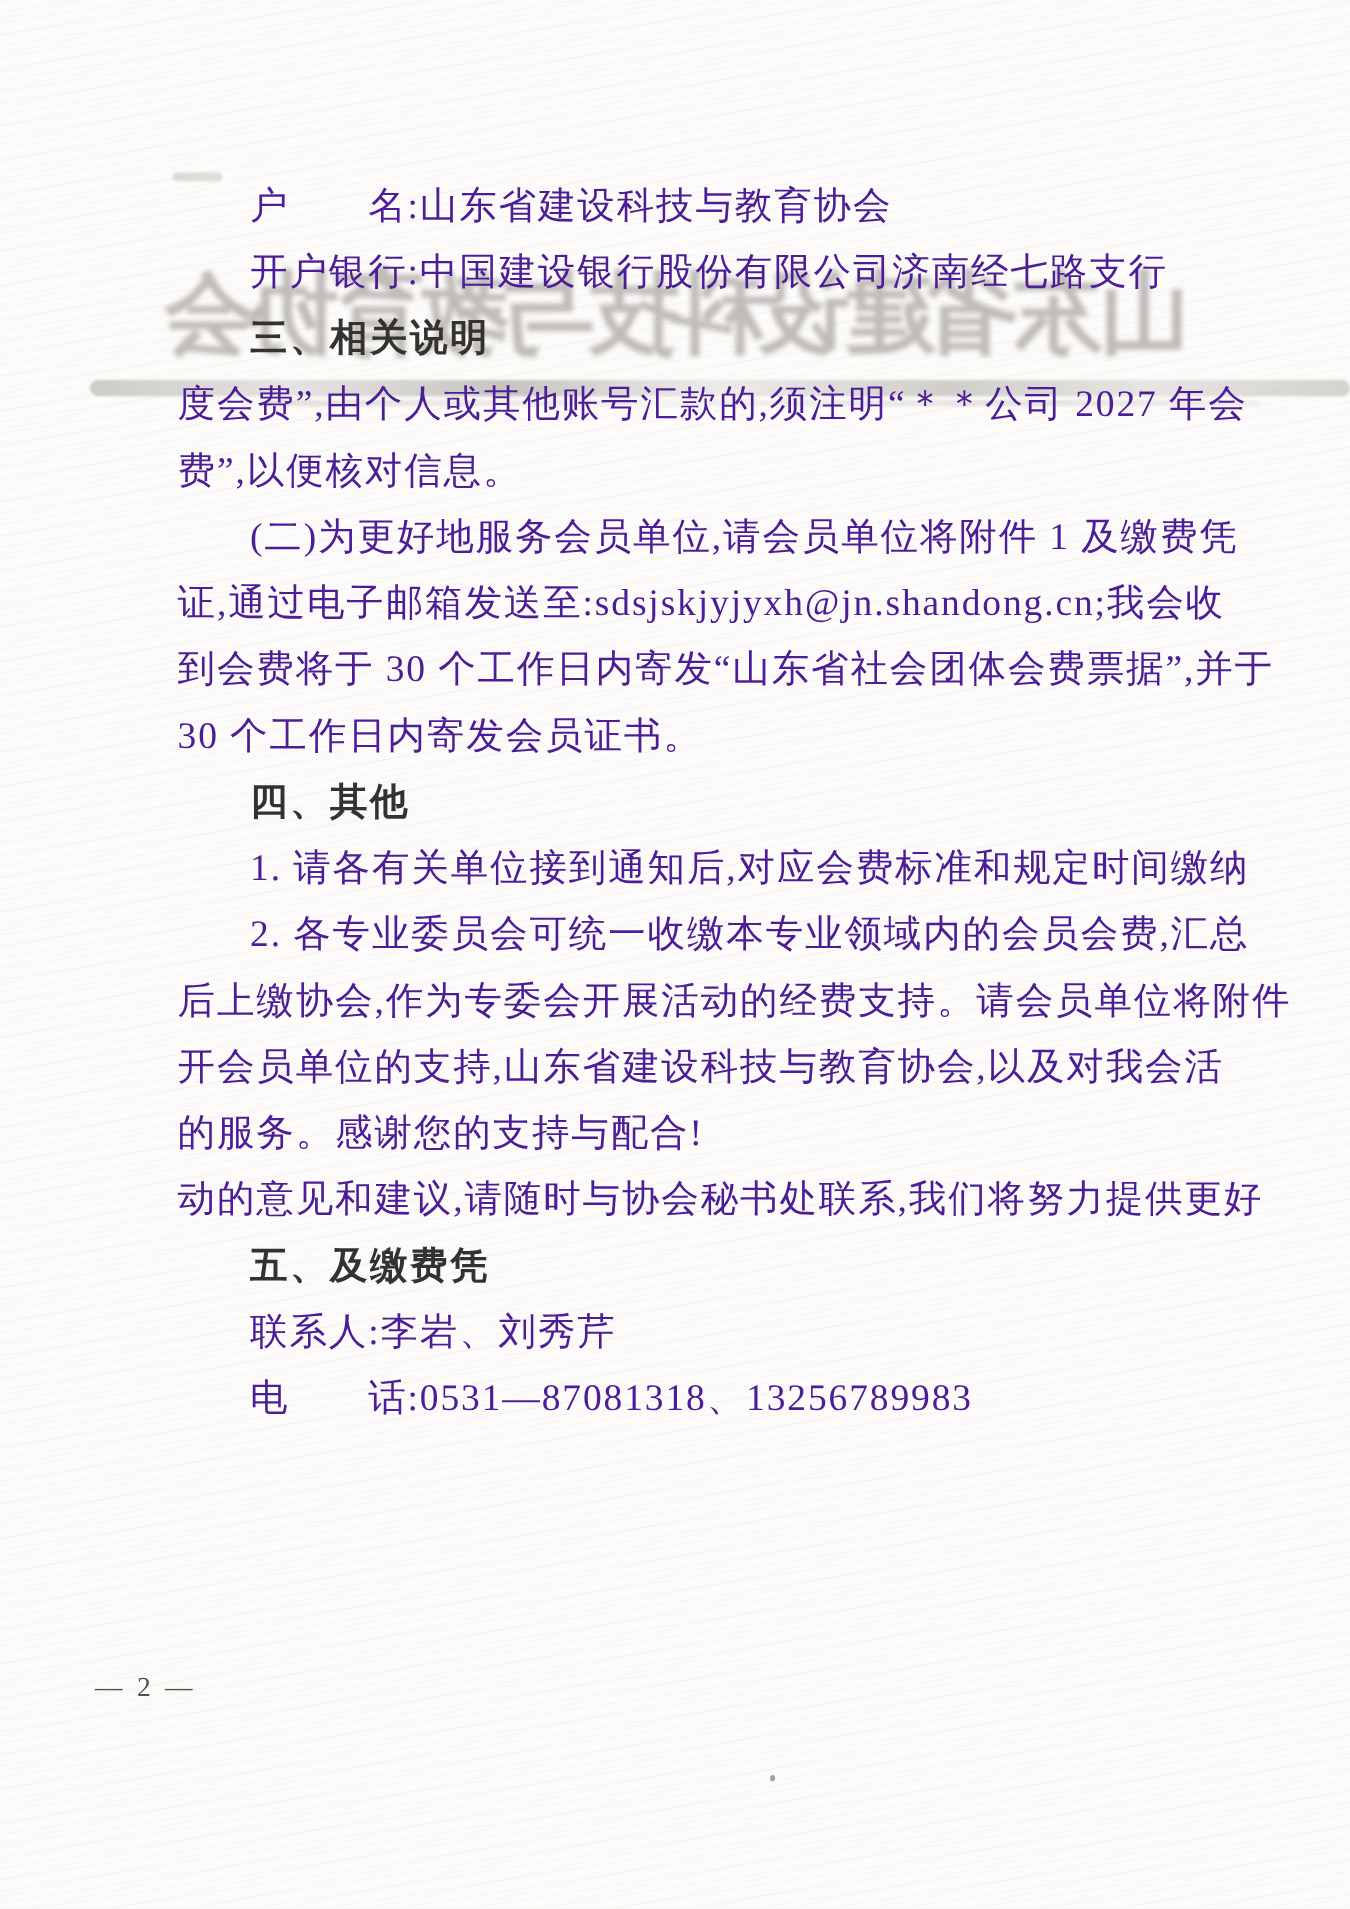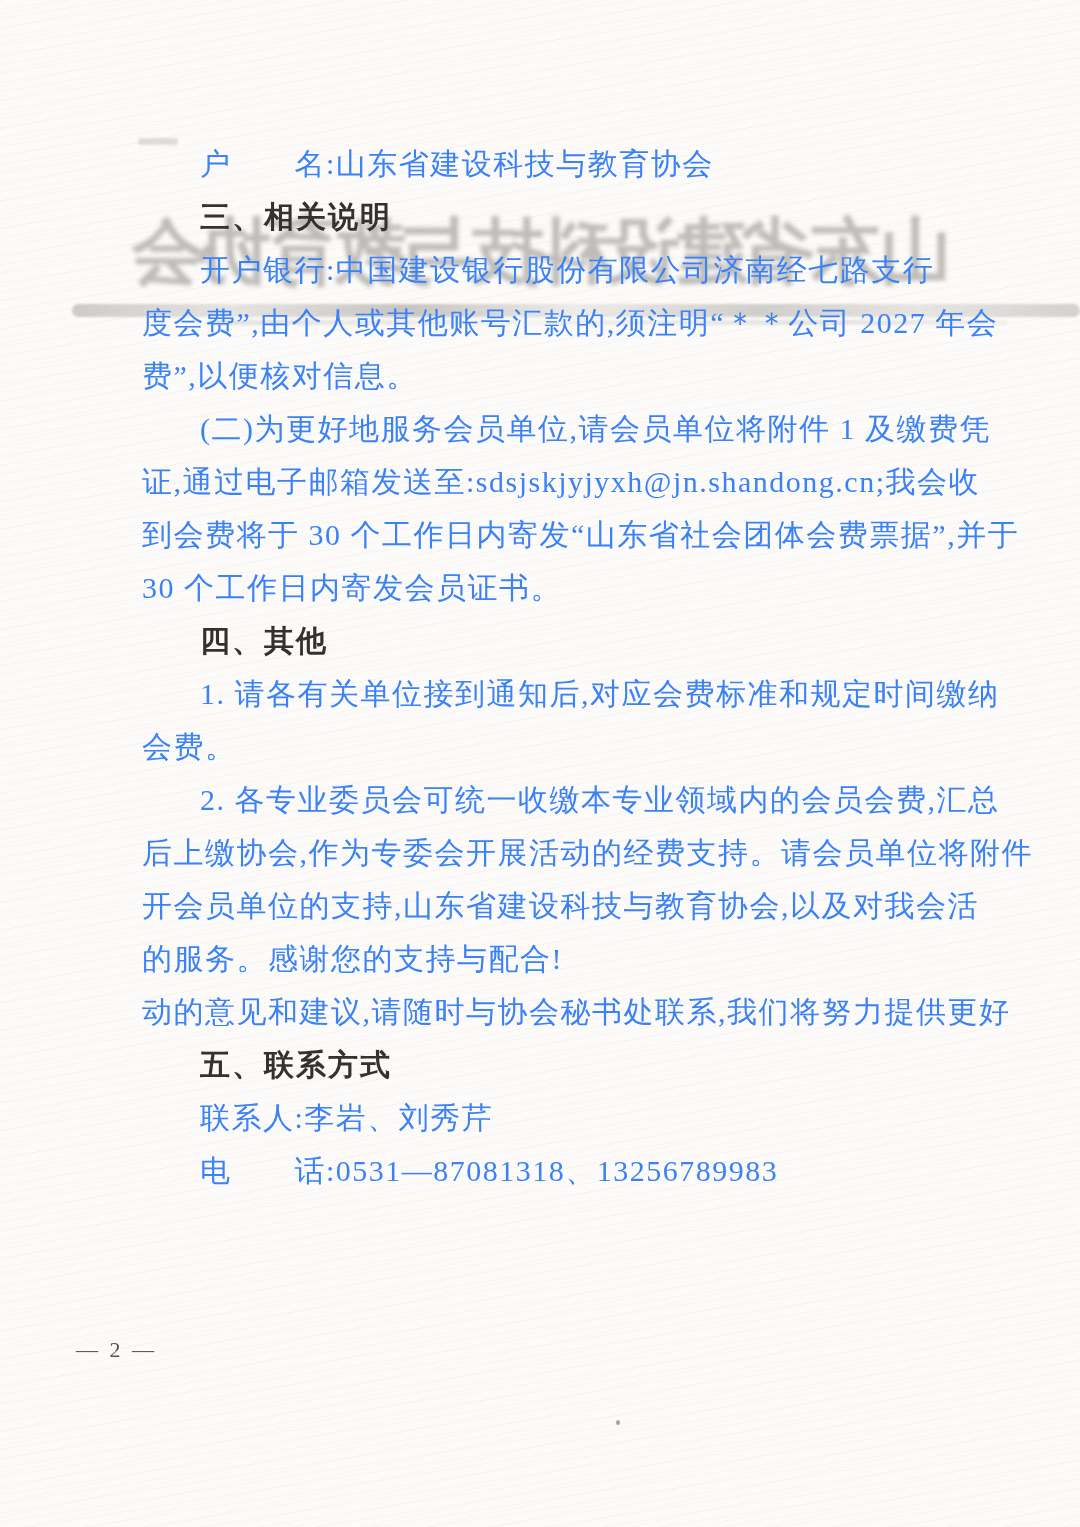--- a/index.html
+++ b/index.html
@@ -98,21 +98,21 @@
     left: 142px;
     width: 800px;
   }
   .line {
     height: 53px;
     display: flex;
     align-items: center;
     font-size: 30px;
     letter-spacing: 1.5px;
     white-space: nowrap;
-    color: #3b82f6;
+    color: #4c1d95;
   }
   .indent { padding-left: 58px; }
   .hd {
     font-family: "Liberation Sans", "DejaVu Sans", sans-serif;
     font-weight: 700;
     font-size: 30px;
     letter-spacing: 2px;
     color: #343230;
   }
   .page-number {
@@ -131,44 +131,43 @@
 
   <div class="watermark">山东省建设科技与教育协会</div>
 
   <div class="scan-band-top"></div>
   <div class="scan-band-1"></div>
   <div class="scan-band-2"></div>
   <div class="speck"></div>
 
   <div class="doc">
     <div class="line indent">户　　名:山东省建设科技与教育协会</div>
+    <div class="line indent">开户银行:中国建设银行股份有限公司济南经七路支行</div>
+
     <div class="line indent hd">三、相关说明</div>
-
-    <div class="line indent">开户银行:中国建设银行股份有限公司济南经七路支行</div>
 
     <div class="line">度会费”,由个人或其他账号汇款的,须注明“＊＊公司 2027 年会</div>
     <div class="line">费”,以便核对信息。</div>
 
     <div class="line indent">(二)为更好地服务会员单位,请会员单位将附件 1 及缴费凭</div>
     <div class="line">证,通过电子邮箱发送至:sdsjskjyjyxh@jn.shandong.cn;我会收</div>
     <div class="line">到会费将于 30 个工作日内寄发“山东省社会团体会费票据”,并于</div>
     <div class="line">30 个工作日内寄发会员证书。</div>
 
     <div class="line indent hd">四、其他</div>
 
     <div class="line indent">1. 请各有关单位接到通知后,对应会费标准和规定时间缴纳</div>
-    <div class="line">会费。</div>
 
     <div class="line indent">2. 各专业委员会可统一收缴本专业领域内的会员会费,汇总</div>
     <div class="line">后上缴协会,作为专委会开展活动的经费支持。请会员单位将附件</div>
     <div class="line">开会员单位的支持,山东省建设科技与教育协会,以及对我会活</div>
     <div class="line">的服务。感谢您的支持与配合!</div>
     <div class="line">动的意见和建议,请随时与协会秘书处联系,我们将努力提供更好</div>
 
-    <div class="line indent hd">五、联系方式</div>
+    <div class="line indent hd">五、及缴费凭</div>
 
     <div class="line indent">联系人:李岩、刘秀芹</div>
     <div class="line indent">电　　话:0531—87081318、13256789983</div>
   </div>
 
   <div class="page-number">— 2 —</div>
 
 </div>
 
 </body></html>

